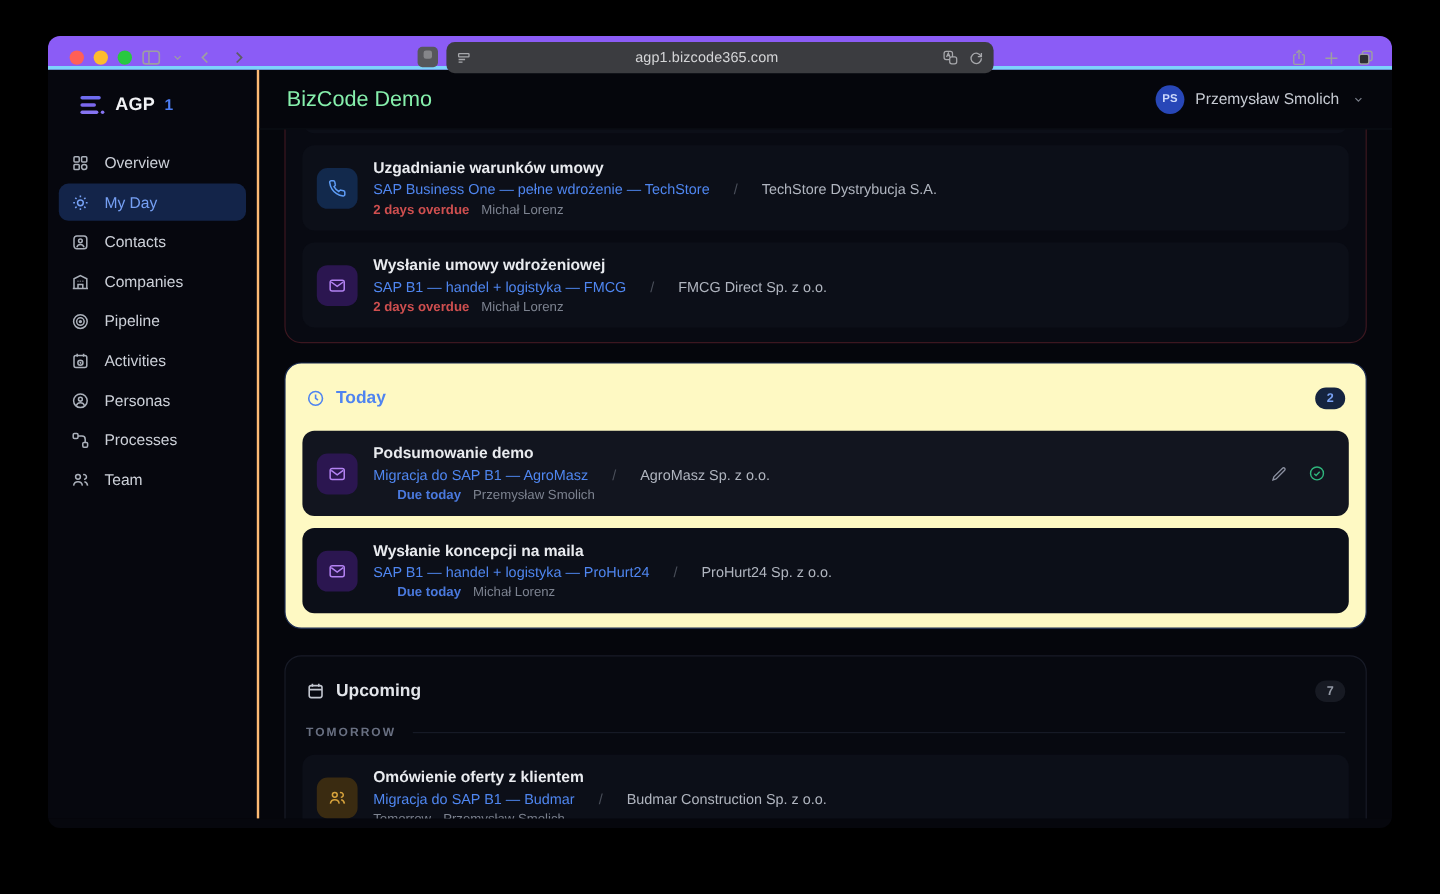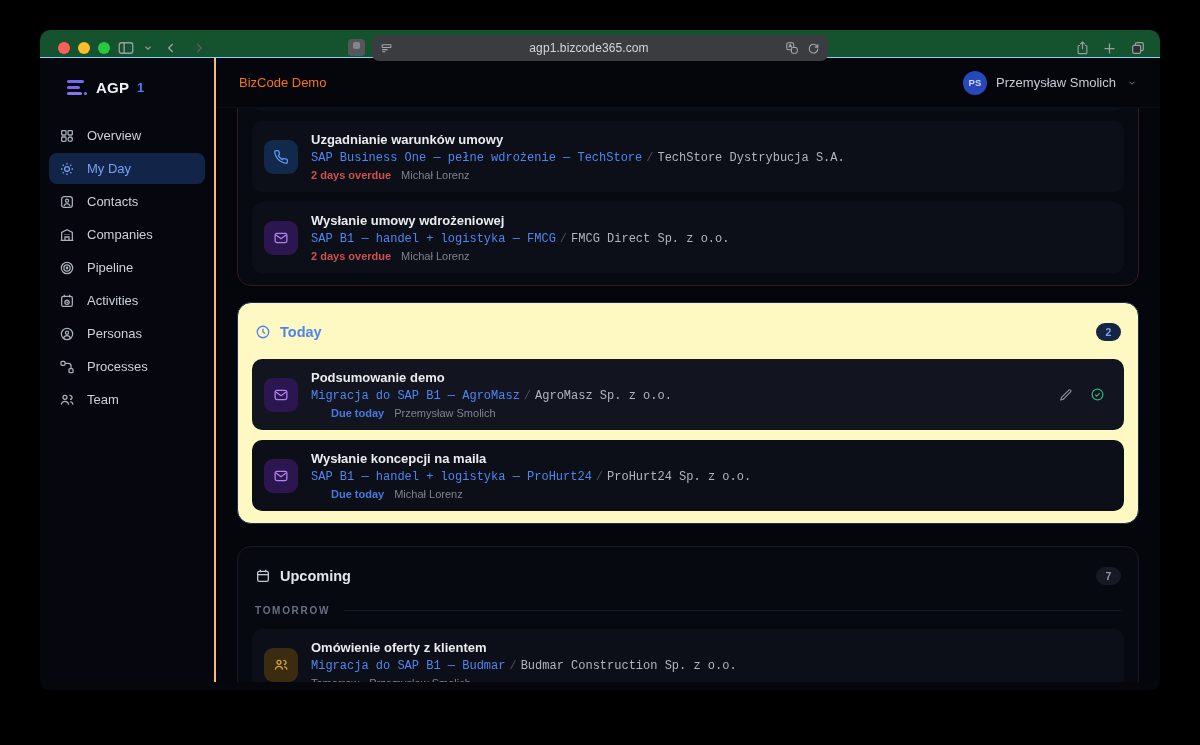--- a/index.html
+++ b/index.html
@@ -13,21 +13,21 @@
 
   
   .window {
     position:absolute; left:40px; top:30px; width:1120px; height:660px;
     border-radius:10px; overflow:hidden; background:#06070d;
     box-shadow:0 25px 70px rgba(0,0,0,.8);
   }
 
   
   .titlebar {
-    height:28px; background:#14532d; border-bottom:1px solid #7dd3fc;
+    height:28px; background:#8b5cf6; border-bottom:3px solid #7dd3fc;
     position:relative;
   }
   .lights { position:absolute; left:18px; top:12px; display:flex; gap:8px; }
   .light { width:12px; height:12px; border-radius:50%; }
   .light.red{ background:#ff5f57; } .light.yellow{ background:#febc2e; } .light.green{ background:#28c840; }
   .tb-btn { position:absolute; top:0; height:36px; display:flex; align-items:center; justify-content:center; color:#9d9ea3; }
   .tb-btn.dim { color:#5c5d61; }
   .urlbar {
     position:absolute; left:332px; top:5px; width:456px; height:26px;
     background:#3b3c40; border-radius:7px; display:flex; align-items:center;
@@ -62,21 +62,21 @@
   .nav-item svg { color:#aab0ba; }
   .nav-item.active { background:#132449; color:#76a0f4; }
   .nav-item.active svg { color:#76a0f4; }
 
   
   .main { flex:1; min-width:0; display:flex; flex-direction:column; }
   .app-header {
     height:50px; flex:none; display:flex; align-items:center;
     padding:0 23px; border-bottom:1px solid #0d0f17;
   }
-  .workspace { color:#f97316; font-size:13px; }
+  .workspace { color:#86efac; font-size:18px; }
   .user { margin-left:auto; display:flex; align-items:center; gap:9px; }
   .avatar { width:24px; height:24px; border-radius:50%; background:#2847b8; color:#cdd9fb; font-size:9.5px; font-weight:700; display:flex; align-items:center; justify-content:center; letter-spacing:.3px; }
   .user-name { color:#c6cad2; font-size:13px; }
   .user .chev { color:#7a7f8a; margin-left:2px; }
 
   .content { flex:1; overflow:hidden; padding:0 21px; }
 
   
   .panel { border-radius:14px; border:1px solid; padding:12px 14px; }
   .panel.overdue { margin-top:-58px; border-color:#3c1720; background:#080a12; }
@@ -102,21 +102,21 @@
     border-radius:10px; padding:11px 16px 11px 12px; margin-top:10px; min-height:68px;
   }
   .task.partial { height:48px; min-height:48px; margin-top:0; }
   .task.hovered { background:#12151f; }
   .chip { width:34px; height:34px; border-radius:9px; flex:none; display:flex; align-items:center; justify-content:center; }
   .chip.phone  { background:#12294c; color:#5e9cf5; }
   .chip.mail   { background:#2b1650; color:#b382f2; }
   .chip.people { background:#3a2b11; color:#d7a33c; }
   .t-body { flex:1; min-width:0; display:flex; flex-direction:column; gap:4px; }
   .t-title { color:#e9ebef; font-size:13px; font-weight:600; }
-  .t-line2 { font-size:12px; display:flex; gap:4px; align-items:flex-end; white-space:nowrap;font-family:Liberation Mono, monospace; }
+  .t-line2 { font-size:12px; display:flex; gap:20px; align-items:flex-end; white-space:nowrap; }
   .t-deal { color:#4f86f0; font-weight:500; cursor:pointer; }
   .t-sep { color:#4a4f5a; }
   .t-company { color:#b0b5bf; }
   .t-meta { font-size:11px; display:flex; gap:10px; }
   .t-status.overdue   { color:#cf4f4f; font-weight:600; }
   .t-status.due-today { color:#4a79de; font-weight:600;padding-left:20px; }
   .t-status.neutral   { color:#7d8390; }
   .t-assignee { color:#7d8390; }
   .t-actions { display:flex; align-items:center; gap:17px; padding-right:3px; }
   .t-actions .edit { color:#8b90a0; cursor:pointer; }

